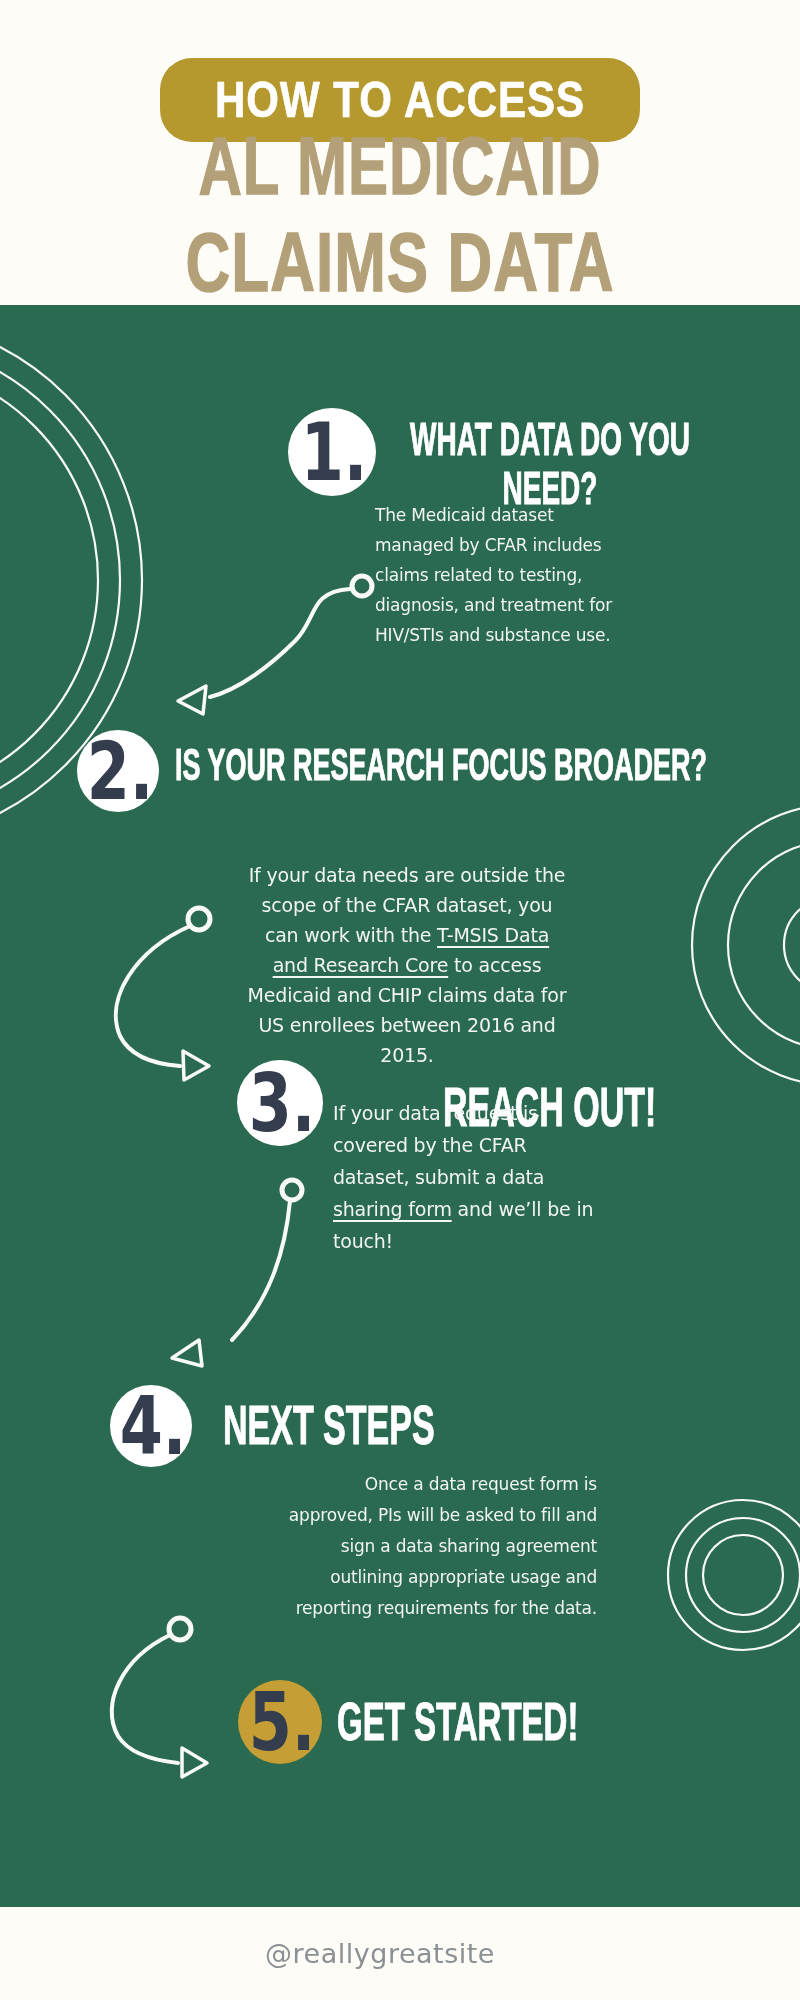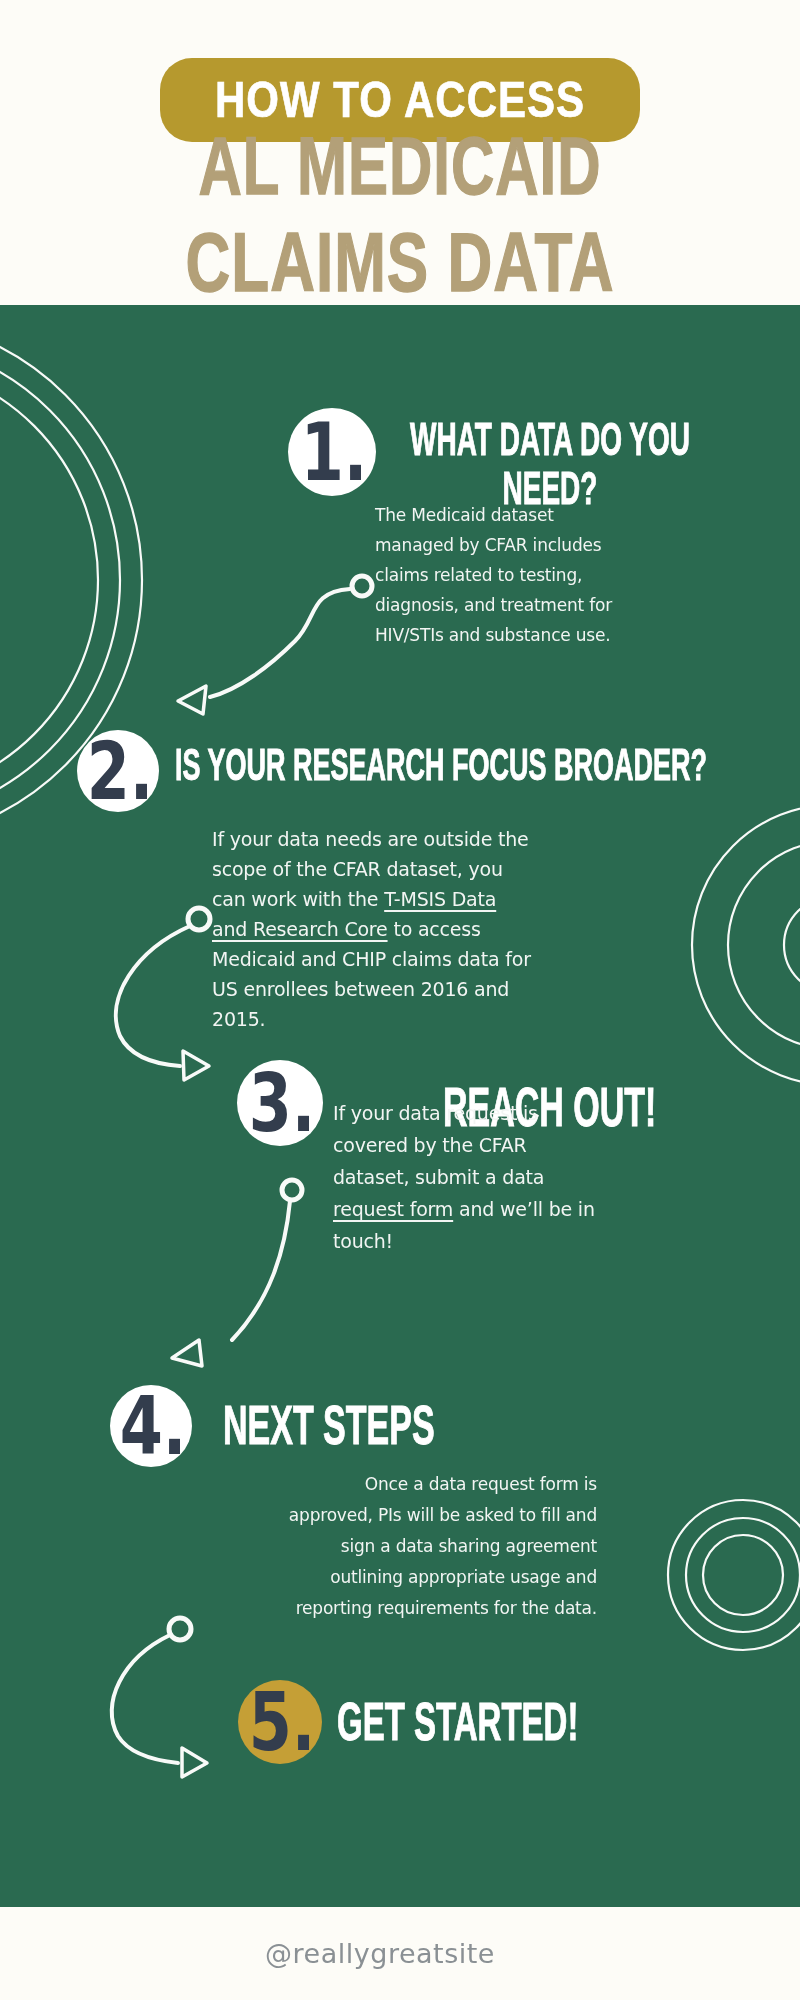--- a/index.html
+++ b/index.html
@@ -49,21 +49,21 @@
        transform-origin:top center;}
   .hd2{left:175px;top:744px;font-size:27px;line-height:27px;}
   .hd3{left:443px;top:1078px;font-size:34px;line-height:34px;}
   .hd4{left:223px;top:1396px;font-size:34px;line-height:34px;}
   .hd5{left:337px;top:1694px;font-size:33px;line-height:33px;}
 
   
   .body{position:absolute;color:var(--body-text);white-space:pre-line;letter-spacing:-0.2px;margin:0;}
   .body .u{text-decoration:underline;text-underline-offset:4px;text-decoration-thickness:1.5px;}
   .p1{left:375px;top:500px;width:300px;font-size:17px;line-height:30px;}
-  .p2{left:212px;top:824px;width:390px;font-size:19px;line-height:30px;}
+  .p2{left:212px;top:860px;width:390px;font-size:19px;line-height:30px;text-align:center;}
   .p3{left:333px;top:1097px;width:290px;font-size:19px;line-height:32px;}
   .p4{left:207px;top:1469px;width:390px;font-size:17px;line-height:31px;text-align:right;}
   .p5{left:327px;top:1766px;width:440px;font-size:21px;line-height:31px;}
 
   
   .footer{position:absolute;left:0;top:1907px;width:760px;height:93px;background:var(--cream);
           display:flex;align-items:center;justify-content:center;}
   .handle{color:var(--footer-gray);font-size:27px;letter-spacing:0.5px;}
 </style>
 </head>
@@ -141,21 +141,21 @@
 US enrollees between 2016 and
 2015.</span></p>
 
   <div class="badge b3">
     <span>3.</span>
   </div>
   <div class="hd hd3">REACH OUT!</div>
   <p class="body p3"><span>If your data request is
 covered by the CFAR
 dataset, submit a data
-</span><span class="u">request form</span><span> and we’ll be in
+</span><span class="u">sharing form</span><span> and we’ll be in
 touch!</span></p>
 
   <div class="badge b4">
     <span>4.</span>
   </div>
   <div class="hd hd4">NEXT STEPS</div>
   <p class="body p4">Once a data request form is
 approved, PIs will be asked to fill and
 sign a data sharing agreement
 outlining appropriate usage and

